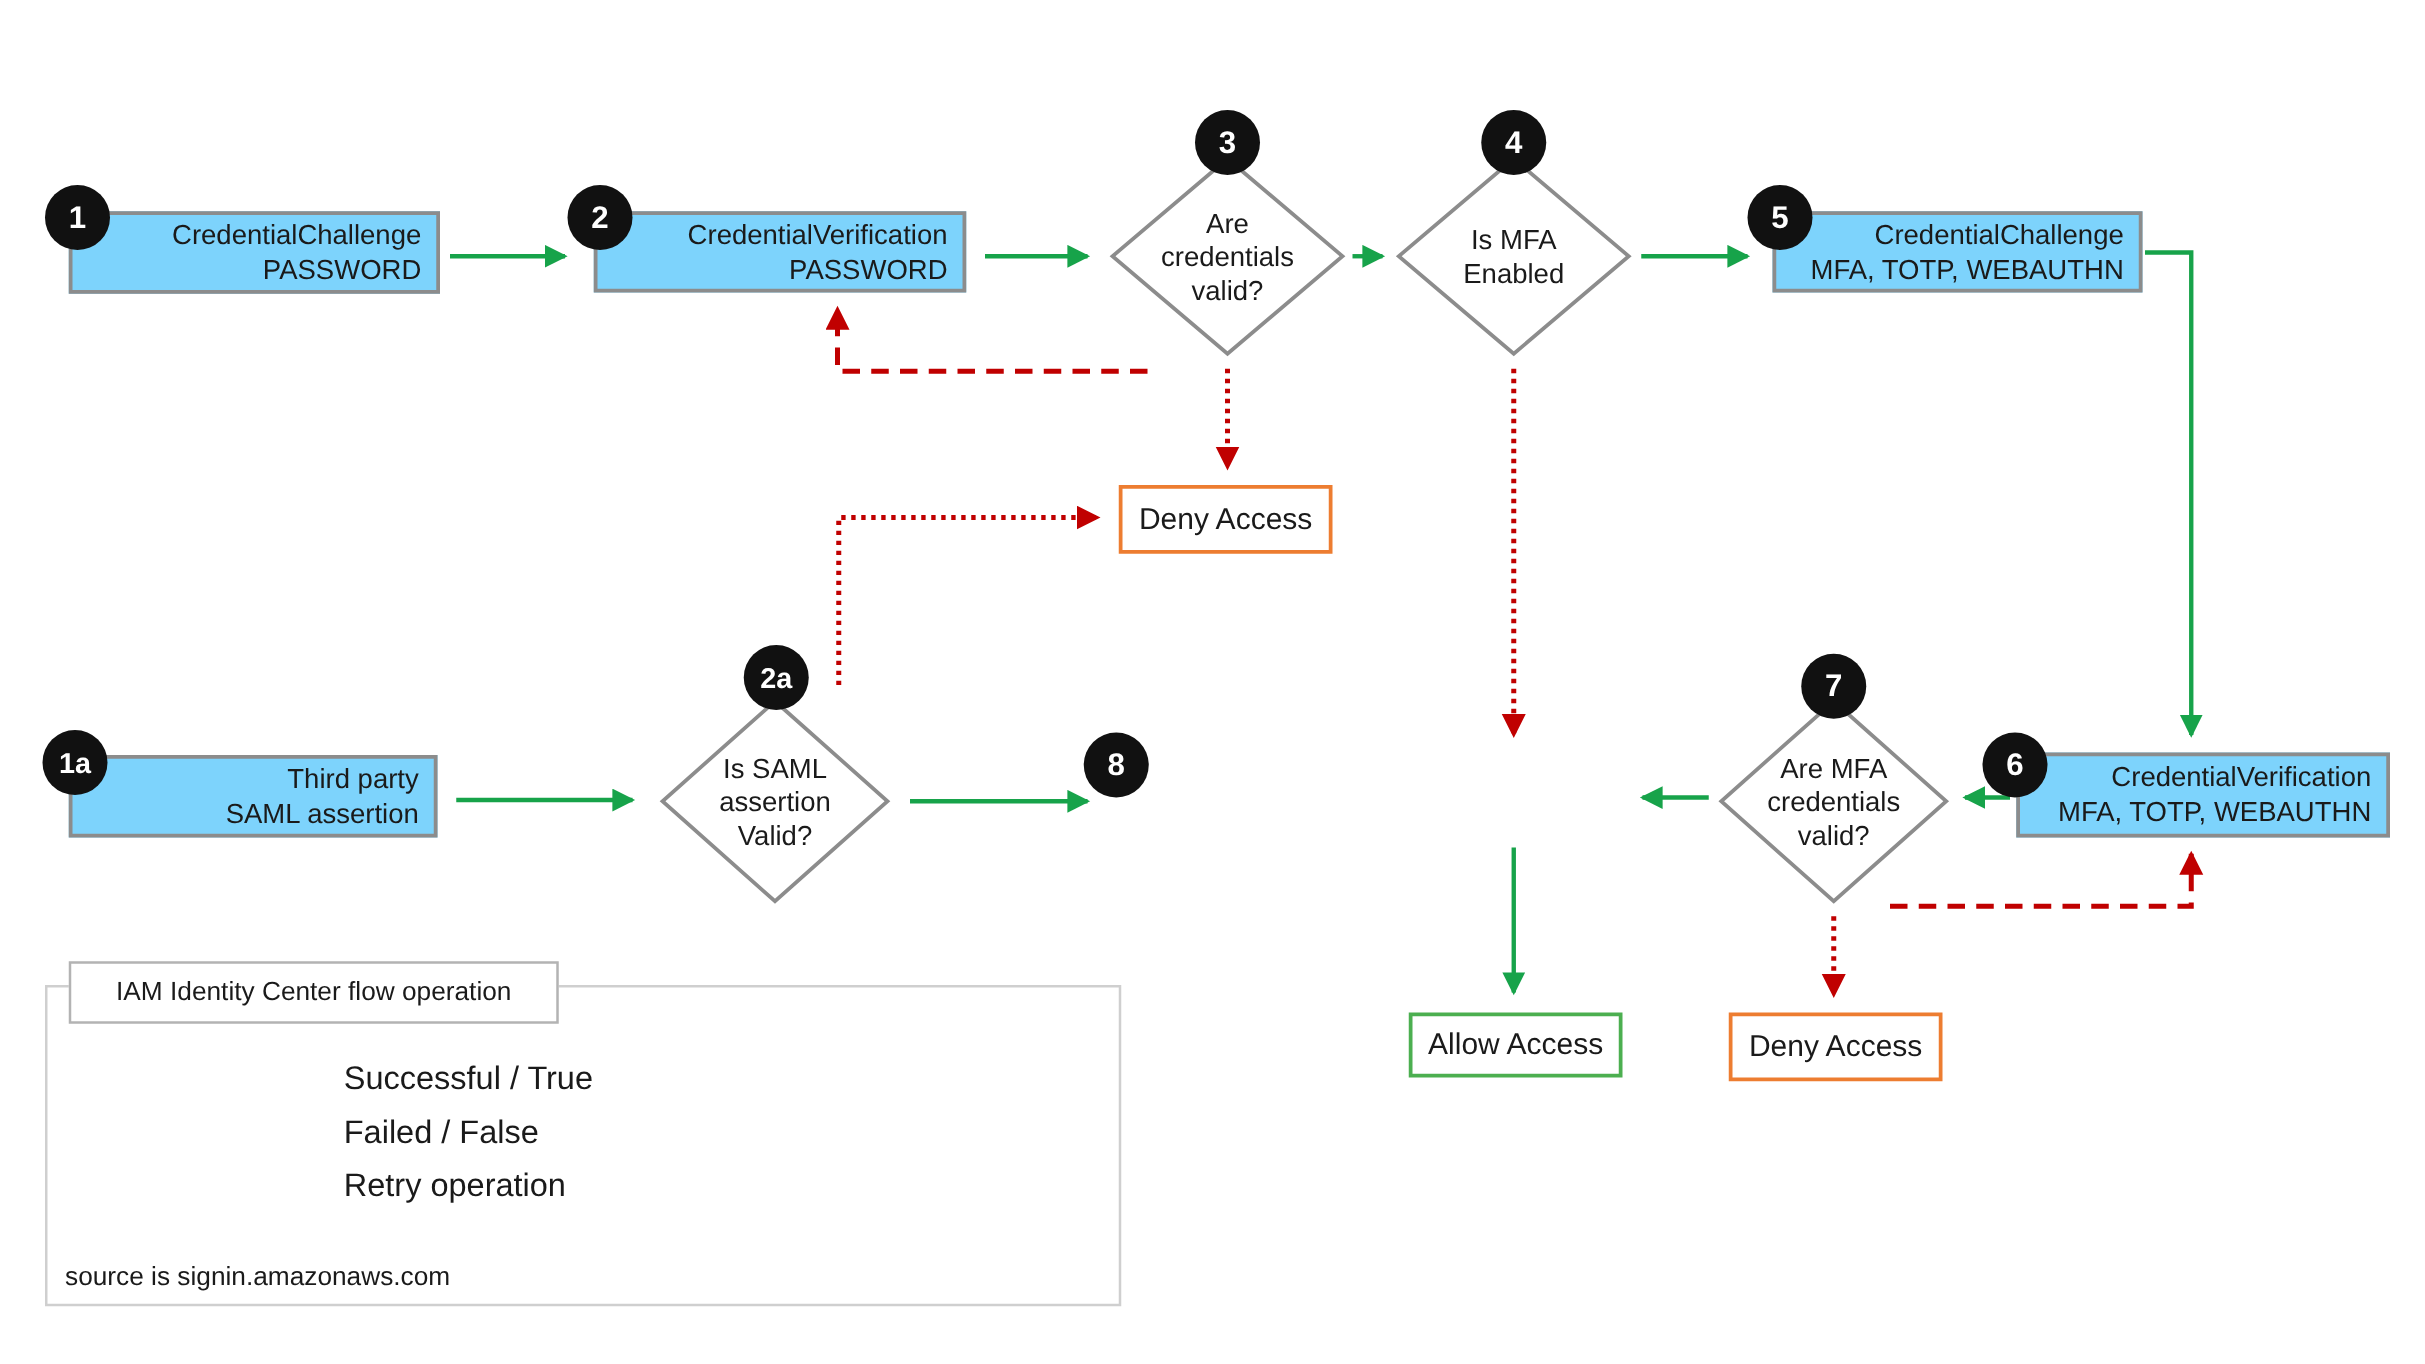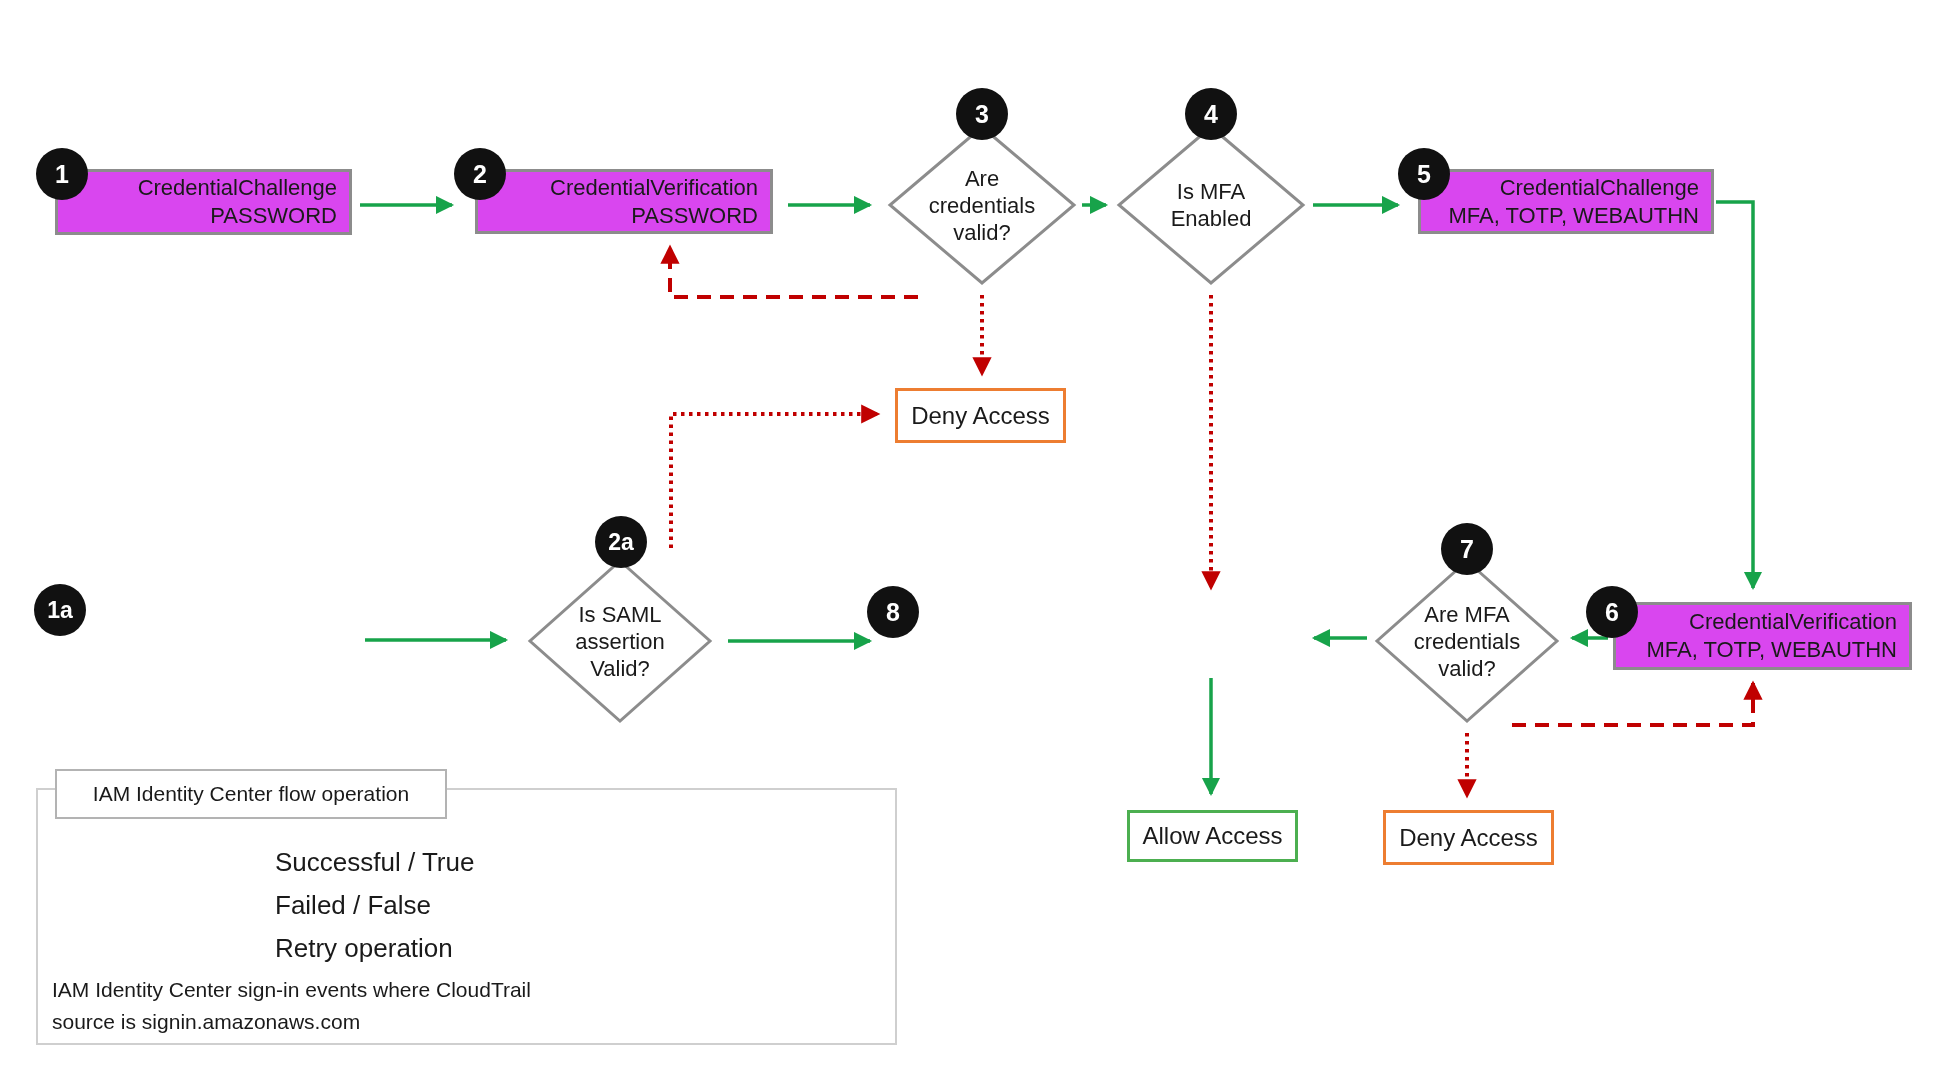--- a/index.html
+++ b/index.html
@@ -1,19 +1,19 @@
 <!DOCTYPE html>
 <html><head>
 <meta charset="utf-8">
 <style>
   html,body{margin:0;padding:0;background:#ffffff;}
   body{font-family:"Liberation Sans", sans-serif;}
   .canvas{position:relative;width:1940px;height:1091px;background:#ffffff;overflow:hidden;}
   .layer{position:absolute;left:0;top:0;width:1940px;height:1091px;}
-  .node-box{position:absolute;border:3px solid #8c8c8c;background:#d946ef;display:flex;flex-direction:column;justify-content:center;align-items:flex-end;padding-right:12px;box-sizing:border-box;font-size:22px;line-height:28px;color:#1a1a1a;}
+  .node-box{position:absolute;border:3px solid #8c8c8c;background:#7dd3fc;display:flex;flex-direction:column;justify-content:center;align-items:flex-end;padding-right:12px;box-sizing:border-box;font-size:22px;line-height:28px;color:#1a1a1a;}
   .badge{position:absolute;width:52px;height:52px;border-radius:50%;background:#111111;color:#ffffff;display:flex;align-items:center;justify-content:center;font-size:25px;font-weight:bold;z-index:5;}
   .diamond-text{position:absolute;display:flex;flex-direction:column;justify-content:center;align-items:center;text-align:center;font-size:22px;line-height:27px;color:#1a1a1a;}
   .result-box{position:absolute;background:#ffffff;display:flex;align-items:center;justify-content:center;font-size:24px;color:#1a1a1a;box-sizing:border-box;}
   .deny{border:3px solid #ed7d31;}
   .allow{border:3px solid #4caf50;}
   .legend-box{position:absolute;left:36px;top:788px;width:861px;height:257px;border:2px solid #cfcfcf;background:#ffffff;box-sizing:border-box;}
   .legend-title{position:absolute;left:55px;top:769px;width:392px;height:50px;border:2px solid #b3b3b3;background:#ffffff;display:flex;align-items:center;justify-content:center;font-size:21px;color:#1a1a1a;box-sizing:border-box;z-index:4;}
   .legend-label{position:absolute;font-size:26px;color:#1a1a1a;line-height:26px;}
   .legend-note{position:absolute;left:52px;font-size:21px;color:#1a1a1a;line-height:26px;}
 </style>
@@ -70,20 +70,24 @@
     <div>PASSWORD</div>
   </div>
   <div class="node-box" style="left:1418px;top:169px;width:296px;height:65px;">
     <div>CredentialChallenge</div>
     <div>MFA, TOTP, WEBAUTHN</div>
   </div>
   <div class="node-box" style="left:1613px;top:602px;width:299px;height:68px;">
     <div>CredentialVerification</div>
     <div>MFA, TOTP, WEBAUTHN</div>
   </div>
+  <div class="node-box" style="left:55px;top:604px;width:295px;height:66px;">
+    <div>Third party</div>
+    <div>SAML assertion</div>
+  </div>
 
   <div class="diamond-text" style="left:890px;top:163px;width:184px;height:84px;">
     <div>Are</div>
     <div>credentials</div>
     <div>valid?</div>
   </div>
   <div class="diamond-text" style="left:1119px;top:177px;width:184px;height:56px;">
     <div>Is MFA</div>
     <div>Enabled</div>
   </div>
@@ -111,16 +115,15 @@
 
   <div class="result-box deny" style="left:895px;top:388px;width:171px;height:55px;">Deny Access</div>
   <div class="result-box deny" style="left:1383px;top:810px;width:171px;height:55px;">Deny Access</div>
   <div class="result-box allow" style="left:1127px;top:810px;width:171px;height:52px;">Allow Access</div>
 
   <div class="legend-box"></div>
   <div class="legend-title">IAM Identity Center flow operation</div>
   <div class="legend-label" style="left:275px;top:849px;">Successful / True</div>
   <div class="legend-label" style="left:275px;top:892px;">Failed / False</div>
   <div class="legend-label" style="left:275px;top:935px;">Retry operation</div>
-  <div class="legend-note" style="top:977px;">IAM Identity Center sign-in events where CloudTrail</div>
   <div class="legend-note" style="top:1009px;">source is signin.amazonaws.com</div>
 
 </div>
 
 </body></html>

